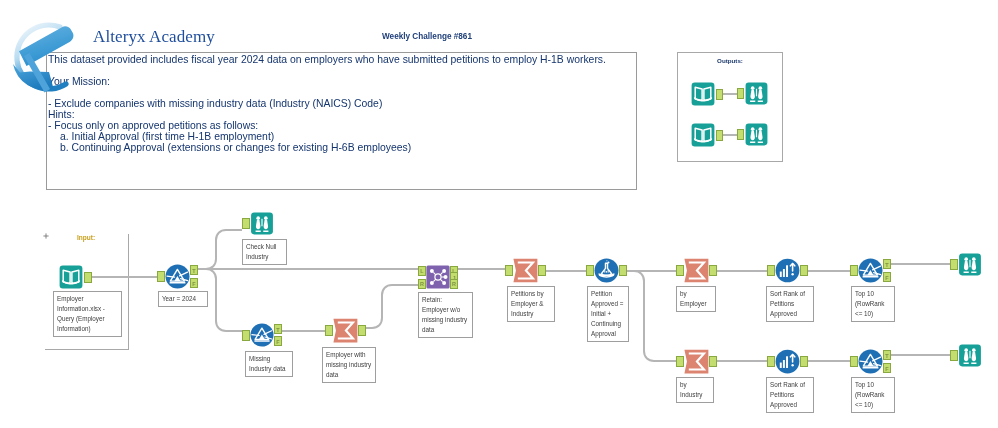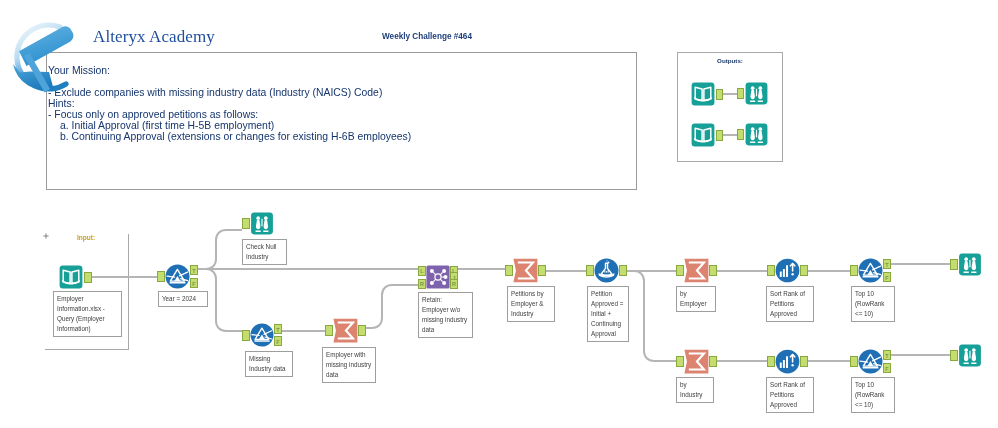--- a/index.html
+++ b/index.html
@@ -57,31 +57,32 @@
       <path d="M52.0 8.0 A32 32 0 1 0 58.0 65.0" fill="none" stroke="url(#lg1)" stroke-width="5.2" stroke-linecap="round"></path>
 
       <path d="M5.0 45.0 A32 32 0 0 0 45.5 69.6 L41.0 53.0 L22.0 52.5 L12.0 53.5 Z" fill="url(#lg2)"></path>
 
       <path d="M11.0 32.2 L54.0 8.2 C57.2 6.4 61.3 7.6 63.1 10.9 L64.6 13.6 C66.4 16.8 65.2 20.9 62.0 22.7 L18.5 47.0 Z" fill="url(#lg3)"></path>
 
       <path d="M16.0 37.0 L36.5 73.5 L42.0 70.0 L21.5 34.0 Z" fill="#4ea4da"></path>
     </svg>
   </div>
   <div class="abs" id="brand-title">Alteryx Academy</div>
-  <div class="abs" id="challenge-title">Weekly Challenge #464</div>
+  <div class="abs" id="challenge-title">Weekly Challenge #861</div>
 
   <div class="abs" id="comment-box">
     <div id="comment-text">
+        <div class="ln">This dataset provided includes fiscal year 2024 data on employers who have submitted petitions to employ H-1B workers.</div>
         <div class="ln">&nbsp;</div>
         <div class="ln">Your Mission:</div>
         <div class="ln">&nbsp;</div>
         <div class="ln">- Exclude companies with missing industry data (Industry (NAICS) Code)</div>
         <div class="ln">Hints:</div>
         <div class="ln">- Focus only on approved petitions as follows:</div>
-        <div class="ln ind2">a. Initial Approval (first time H-5B employment)</div>
+        <div class="ln ind2">a. Initial Approval (first time H-1B employment)</div>
         <div class="ln ind2">b. Continuing Approval (extensions or changes for existing H-6B employees)</div>
       </div>
   </div>
 
   <div class="abs container-box" id="output-container">
     <div id="output-container-title">Outputs:</div>
   </div>
 
   <div class="abs container-box" id="input-container"></div>
   <div class="abs" id="input-container-title">Input:</div>

